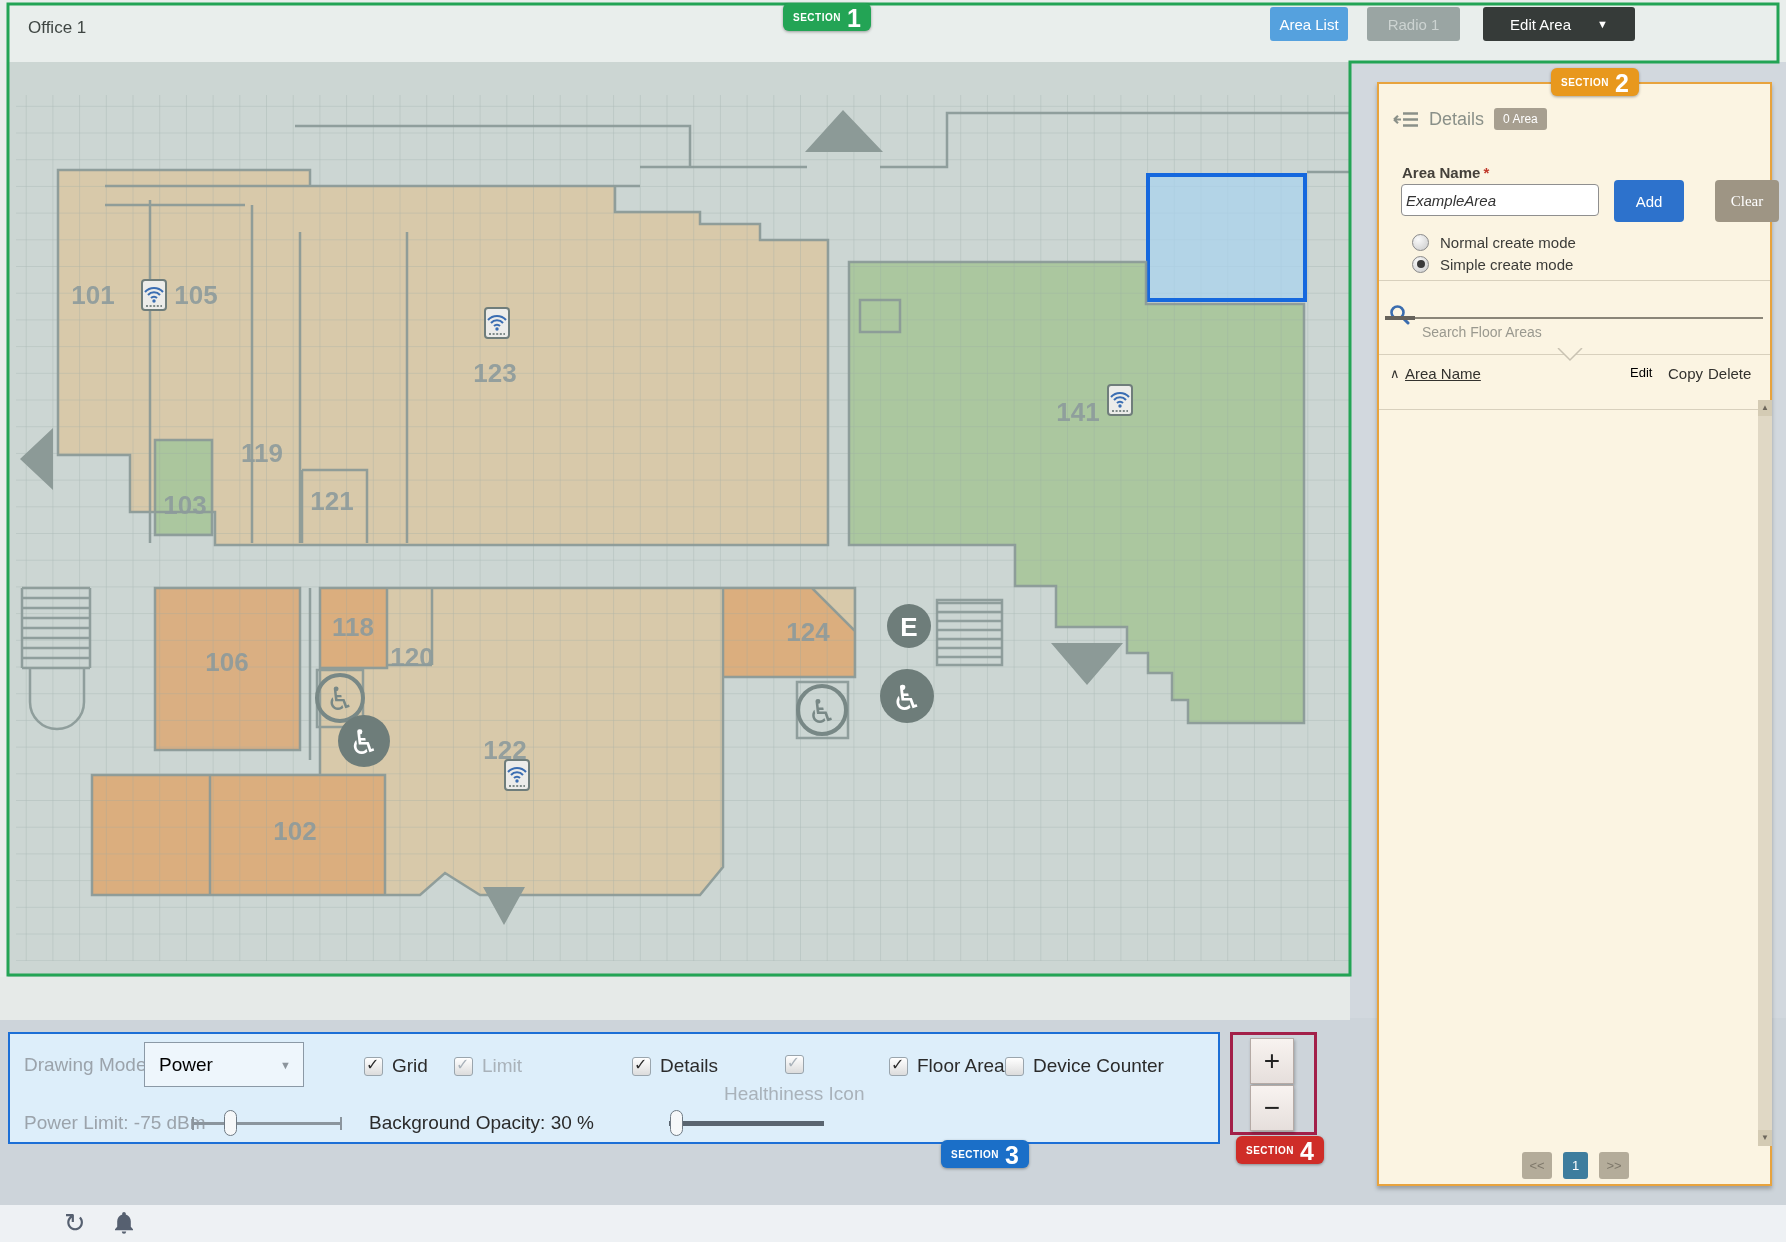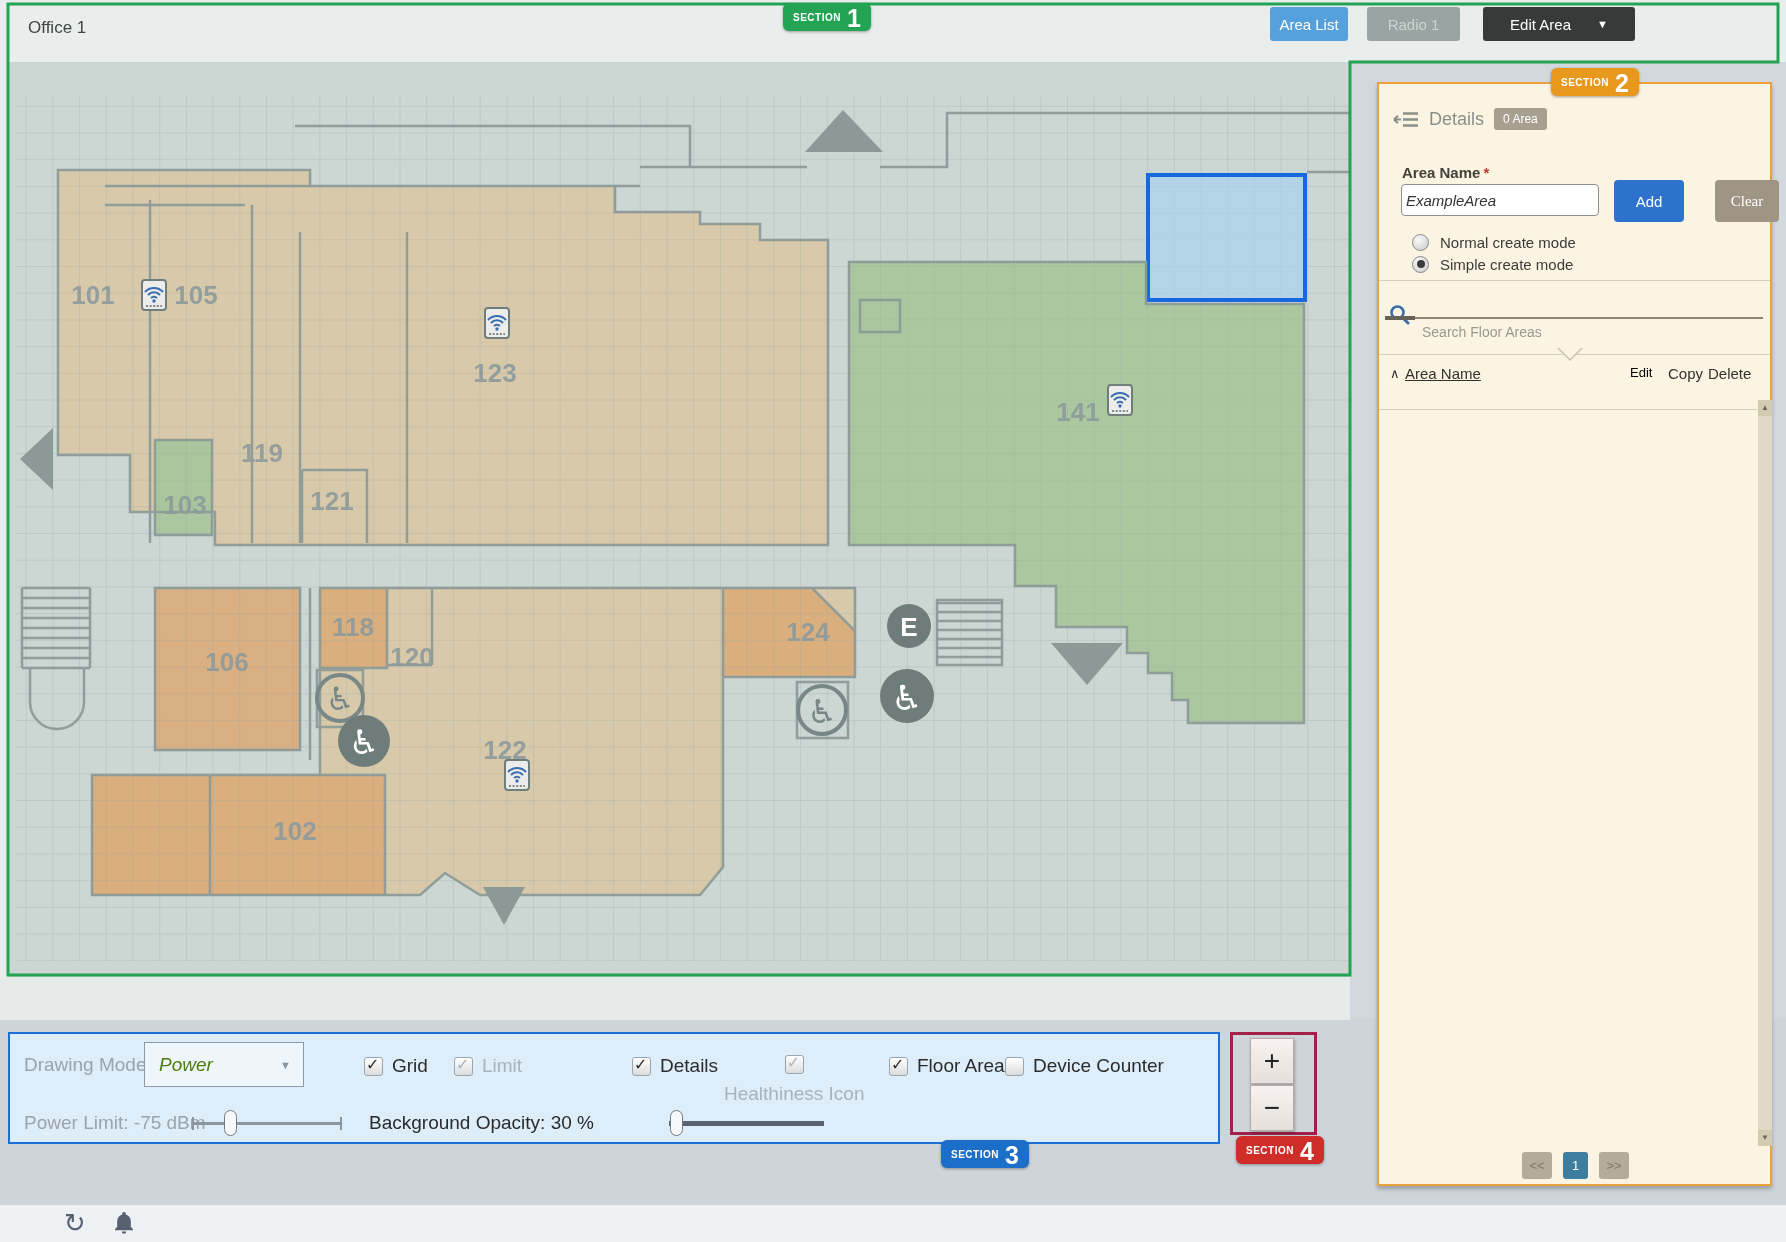--- a/index.html
+++ b/index.html
@@ -82,21 +82,21 @@
   .pg-btn{height:27px;border:none;border-radius:3px;font-size:13px;font-family:inherit;cursor:pointer;}
   .pg-prev,.pg-next{width:30px;background:#b4ac9a;color:#7e786a;}
   .pg-cur{width:25px;background:#3e7d9e;color:#fff;}
 
   
   .toolbar{position:absolute;left:8px;top:1032px;width:1212px;height:112px;box-sizing:border-box;
            background:#ddeefa;border:2px solid #1c6fd6;z-index:4;}
   .dm-label{position:absolute;left:14px;top:20px;font-size:19px;color:#9ba3ab;}
   .dm-select{position:absolute;left:134px;top:8px;width:158px;height:43px;border:1px solid #8b99a6;
              background:#eef6fc;display:flex;align-items:center;cursor:pointer;}
-  .dm-select .val{margin-left:14px;font-size:19px;color:#4d7c0f;font-style:italic;}
+  .dm-select .val{margin-left:14px;font-size:19px;color:#000000;}
   .dm-select .caret{position:absolute;right:12px;font-size:11px;color:#8b949c;}
   .cb{position:absolute;top:21px;display:flex;align-items:center;gap:9px;cursor:pointer;padding-left:40px;}
   .cb .box{width:17px;height:17px;border:1px solid #9aa5ad;border-radius:3px;
            background:linear-gradient(#ffffff,#dcdcdc);position:relative;}
   .cb .box::after{content:"✓";position:absolute;left:1px;top:-3px;font-size:16px;font-weight:bold;color:#2b2b2b;}
   .cb.disabled .box::after{color:#a9b2ba;}
   .cb.unchecked .box::after{content:"";}
   .cb .lbl{font-size:19px;color:#2b2b2b;}
   .cb.disabled .lbl{color:#a9b2ba;}
   .pl-label{position:absolute;left:14px;top:78px;font-size:19px;color:#9ba3ab;}

